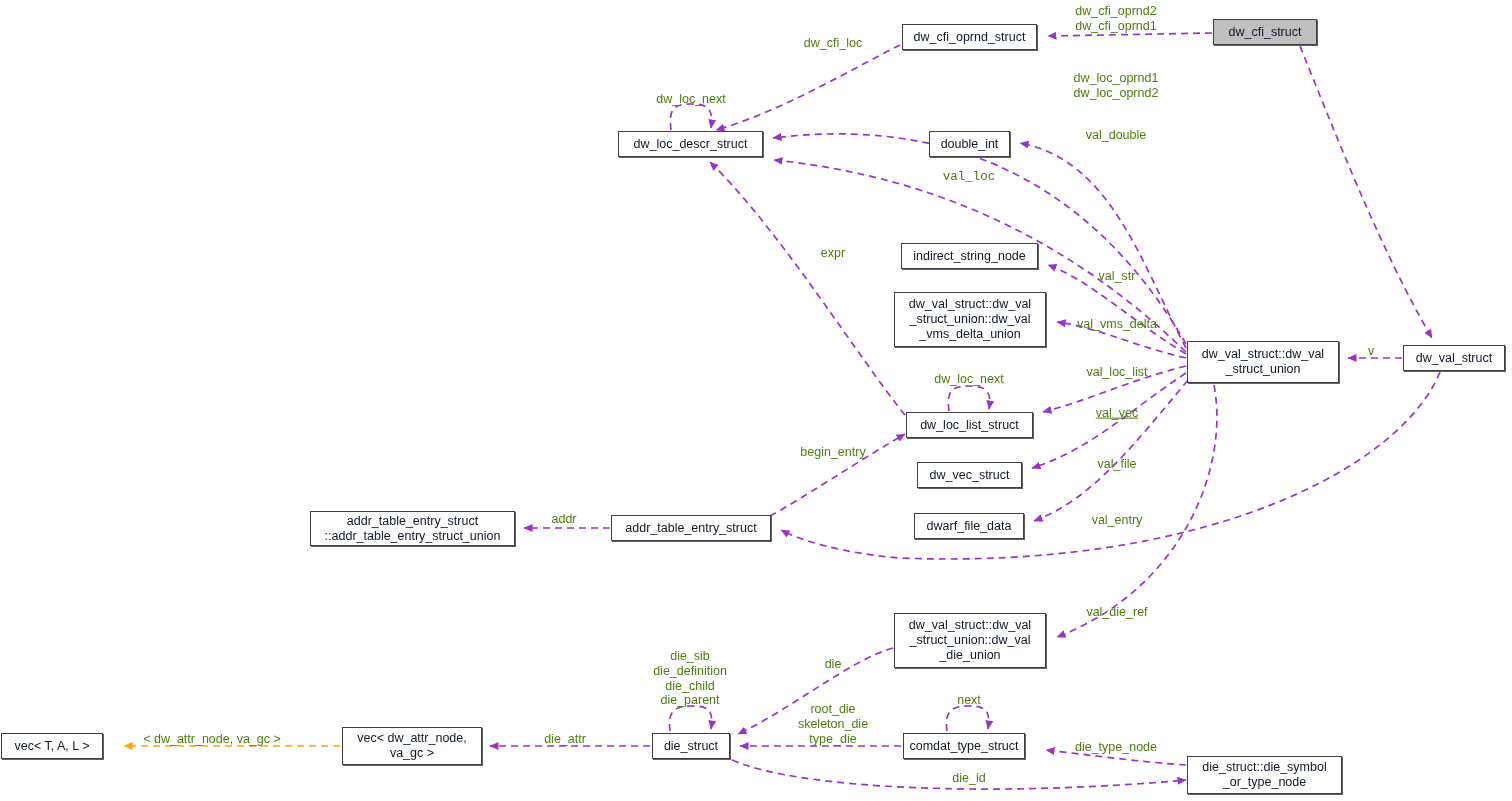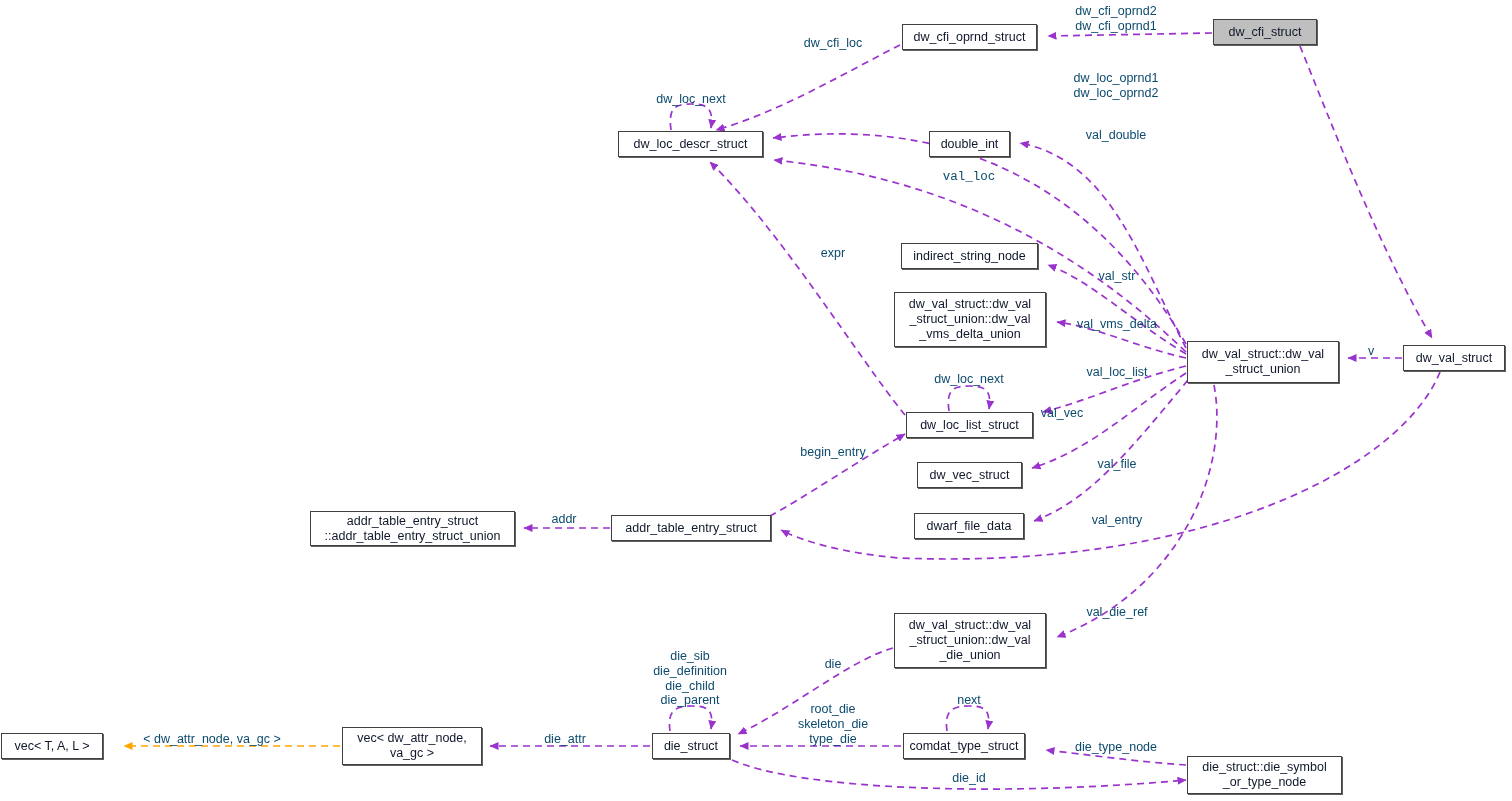--- a/index.html
+++ b/index.html
@@ -37,21 +37,21 @@
     line-height: 1.18;
     white-space: pre;
     padding: 0 4px;
   }
   .node.highlight {
     background: #bfbfbf;
   }
   .edge-label {
     position: absolute;
     font-size: 12.5px;
-    color: #0c4a6e;
+    color: #4d7c0f;
     line-height: 1.18;
     white-space: pre;
     text-align: center;
     transform: translate(-50%, -50%);
     pointer-events: none;
   }
 </style>
 </head>
 <body>
 
@@ -166,21 +166,21 @@
 dw_loc_oprnd2</div>
     <div class="edge-label" style="left:691px;top:99px;">dw_loc_next</div>
     <div class="edge-label" style="left:1116px;top:135px;">val_double</div>
     <div class="edge-label" style="left:969px;top:177px;font-family:Liberation Mono, monospace;">val_loc</div>
     <div class="edge-label" style="left:833px;top:253px;">expr</div>
     <div class="edge-label" style="left:1117px;top:276px;">val_str</div>
     <div class="edge-label" style="left:1117px;top:324px;">val_vms_delta</div>
     <div class="edge-label" style="left:1371px;top:351px;">v</div>
     <div class="edge-label" style="left:1117px;top:372px;">val_loc_list</div>
     <div class="edge-label" style="left:969px;top:379px;">dw_loc_next</div>
-    <div class="edge-label" style="left:1062px;top:413px;">val_vec</div>
+    <div class="edge-label" style="left:1117px;top:413px;text-decoration:underline;">val_vec</div>
     <div class="edge-label" style="left:833px;top:452px;">begin_entry</div>
     <div class="edge-label" style="left:1117px;top:464px;">val_file</div>
     <div class="edge-label" style="left:564px;top:519px;">addr</div>
     <div class="edge-label" style="left:1117px;top:520px;">val_entry</div>
     <div class="edge-label" style="left:1117px;top:612px;">val_die_ref</div>
     <div class="edge-label" style="left:690px;top:678px;">die_sib
 die_definition
 die_child
 die_parent</div>
     <div class="edge-label" style="left:833px;top:664px;">die</div>

